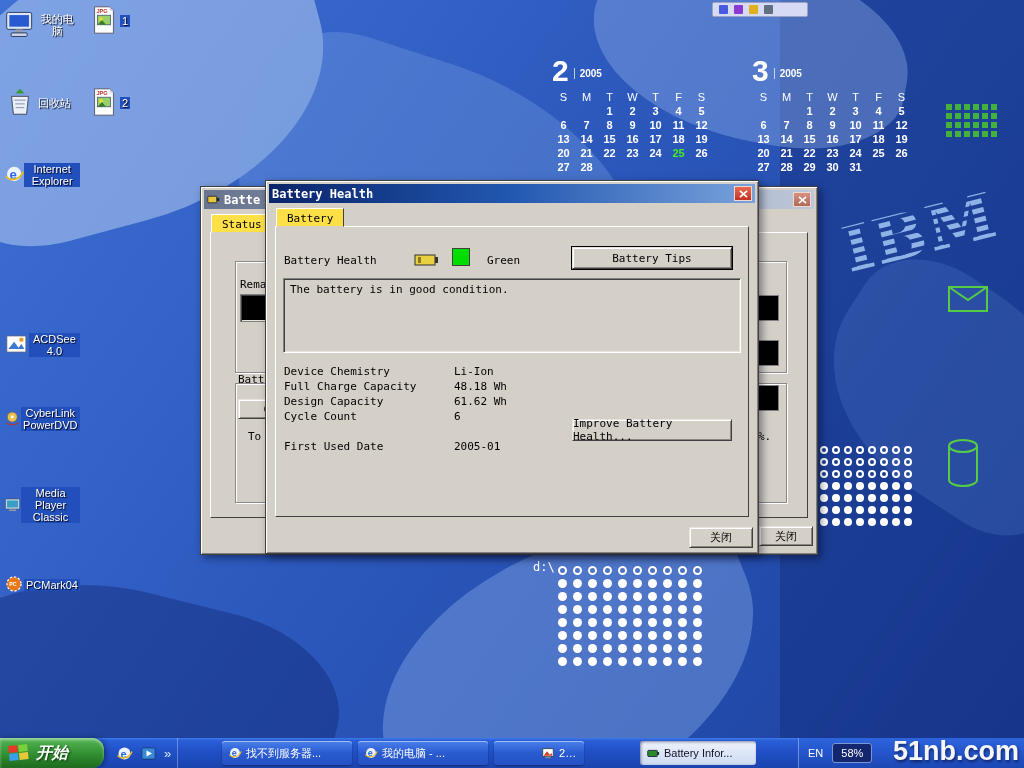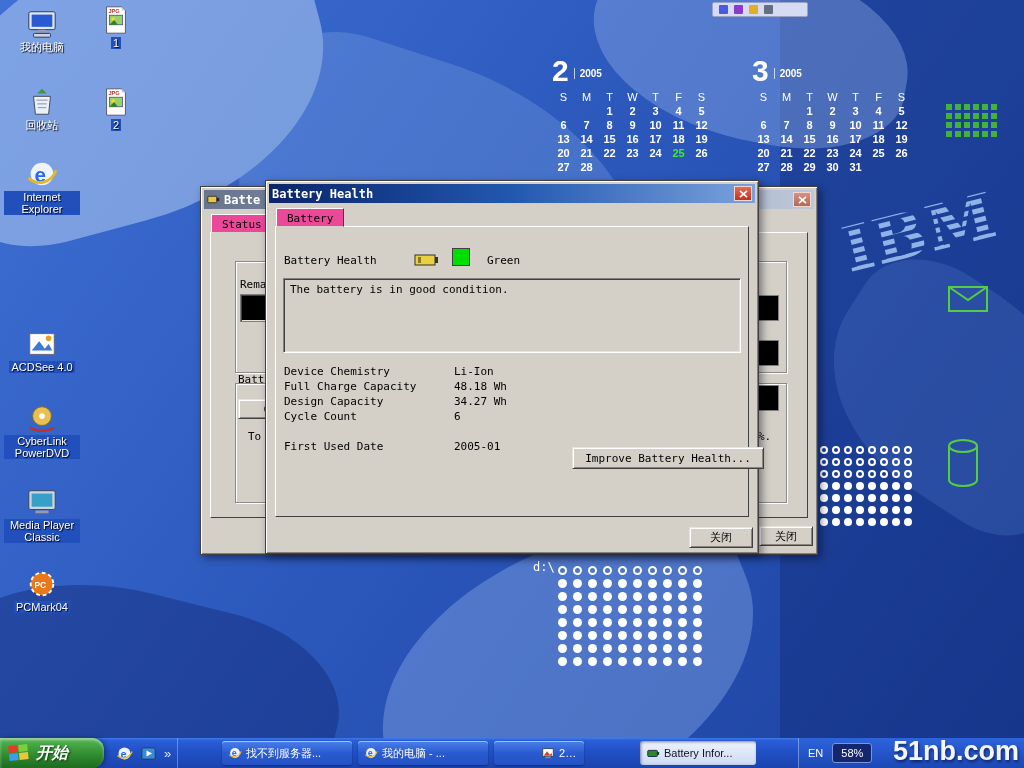--- a/index.html
+++ b/index.html
@@ -41,21 +41,21 @@
   .win{position:absolute;background:#d4d0c8;border:1px solid #404040;
     box-shadow:inset 1px 1px 0 #fff,inset -1px -1px 0 #808080,3px 3px 8px rgba(0,0,20,.45)}
   .titlebar{position:absolute;left:3px;right:3px;top:3px;height:19px;display:flex;align-items:center;gap:4px;
     padding:0 3px;color:#fff;font-weight:bold;font-size:12px}
   .tb-active{background:linear-gradient(90deg,#0a246a,#2258b0 50%,#7aa2dc)}
   .tb-inactive{background:linear-gradient(90deg,#69758f,#94a1b9 55%,#bdc7d9)}
   .closebtn{margin-left:auto;width:18px;height:15px;display:flex;align-items:center;justify-content:center;
     border:1px solid #f0d8d0;cursor:pointer}
   .cb-active{background:linear-gradient(#ea6a50,#c23122)}
   .cb-inactive{background:linear-gradient(#d89080,#b06a5a)}
-  .tab{position:absolute;height:19px;padding:3px 10px;background:#ec4899;font-size:11px;cursor:pointer;
+  .tab{position:absolute;height:19px;padding:3px 10px;background:#fde047;font-size:11px;cursor:pointer;
     border:1px solid;border-color:#fff #404040 #d4d0c8 #fff;z-index:2}
   .tabpage{position:absolute;background:#d4d0c8;border:1px solid;border-color:#fff #404040 #404040 #fff}
   .btn{background:#d4d0c8;border:1px solid;border-color:#e8e4dc #404040 #404040 #e8e4dc;
     box-shadow:inset 1px 1px 0 #fff,inset -1px -1px 0 #8a867e;font-size:11px;
     display:flex;align-items:center;justify-content:center;cursor:pointer;position:absolute}
   .btn-def{box-shadow:0 0 0 1px #000,inset 1px 1px 0 #fff,inset -1px -1px 0 #8a867e}
   .sunken{border:1px solid;border-color:#808080 #fff #fff #808080;
     box-shadow:inset 1px 1px 0 #404040,inset -1px -1px 0 #e8e4dc}
   .groupbox{position:absolute;border:1px solid #8a8a8a;box-shadow:1px 1px 0 #fff,inset 1px 1px 0 #fff}
   .blackbox{position:absolute;background:#000;border:1px solid #808080}
@@ -66,24 +66,24 @@
   #bh-swatch{position:absolute;left:176px;top:21px;width:18px;height:18px;border:1px solid #404040}
   #bh-status{position:absolute;left:211px;top:27px;font-size:11px}
   #bh-tips{left:296px;top:20px;width:160px;height:22px}
   #bh-cond{position:absolute;left:7px;top:51px;width:458px;height:75px;background:#d4d0c8;
     font-size:11px;padding:4px 6px;cursor:text}
   #bh-rows{position:absolute;left:8px;top:138px}
   .inforow{height:15px;display:flex}
   .ilabel{width:170px;font-size:11px}
   .ivalue{font-size:11px}
   #bh-first{position:absolute;left:8px;top:213px;display:flex}
-  #bh-improve{left:296px;top:220px;width:192px;height:22px}
+  #bh-improve{left:296px;top:192px;width:160px;height:22px}
   #bh-close{right:5px;bottom:5px;width:64px;height:21px}
   
-  .dicon{position:absolute;width:76px;display:flex;flex-direction:column;align-items:center;cursor:pointer;z-index:6}
+  .dicon{position:absolute;width:76px;display:flex;flex-direction:row;align-items:center;cursor:pointer;z-index:6}
   .dicon .ic{width:32px;height:32px}
   .dicon .ic svg{width:100%;height:100%}
   .dlabel{margin-top:1px;font-size:11px;color:#fff;text-align:center;line-height:12px;padding:0 2px;text-shadow:1px 1px 1px #001}
   .dlabel.boxed{background:#2150bd}
   
   #deskband{position:absolute;left:712px;top:2px;width:96px;height:15px;background:#d6daf2;
     border:1px solid #9aa2c8;border-radius:2px;display:flex;align-items:center;gap:6px;padding:0 6px;z-index:5}
   .dbicon{width:9px;height:9px;border-radius:1px;cursor:pointer}
   
   #taskbar{position:absolute;left:0;right:0;bottom:0;height:30px;z-index:50;
@@ -484,33 +484,34 @@
     <div class="tab mono" style="left:10px;top:27px">Battery</div>
     <div class="tabpage" style="left:9px;right:9px;top:45px;bottom:36px">
       <div id="bh-label" class="mono">Battery Health</div>
       <svg id="bh-batticon" viewBox="0 0 26 14">
         <rect x="1" y="2" width="20" height="10" fill="#e8d040" stroke="#333"></rect>
         <rect x="21" y="4" width="3" height="6" fill="#333"></rect>
         <rect x="4" y="4" width="3" height="6" fill="#8a7a20"></rect>
       </svg>
       <div id="bh-swatch" style="background: rgb(0, 221, 0);"></div>
       <div id="bh-status" class="mono">Green</div>
+      <div class="btn btn-def mono" id="bh-tips">Battery Tips</div>
       <div id="bh-cond" class="sunken mono">The battery is in good condition.</div>
       <div id="bh-rows">
           <div class="inforow">
             <span class="ilabel mono">Device Chemistry</span>
             <span class="ivalue mono">Li-Ion</span>
           </div>
           <div class="inforow">
             <span class="ilabel mono">Full Charge Capacity</span>
             <span class="ivalue mono">48.18 Wh</span>
           </div>
           <div class="inforow">
             <span class="ilabel mono">Design Capacity</span>
-            <span class="ivalue mono">34.27 Wh</span>
+            <span class="ivalue mono">61.62 Wh</span>
           </div>
           <div class="inforow">
             <span class="ilabel mono">Cycle Count</span>
             <span class="ivalue mono">6</span>
           </div>
         </div>
       <div id="bh-first">
         <span class="ilabel mono">First Used Date</span>
         <span class="ivalue mono">2005-01</span>
       </div>

